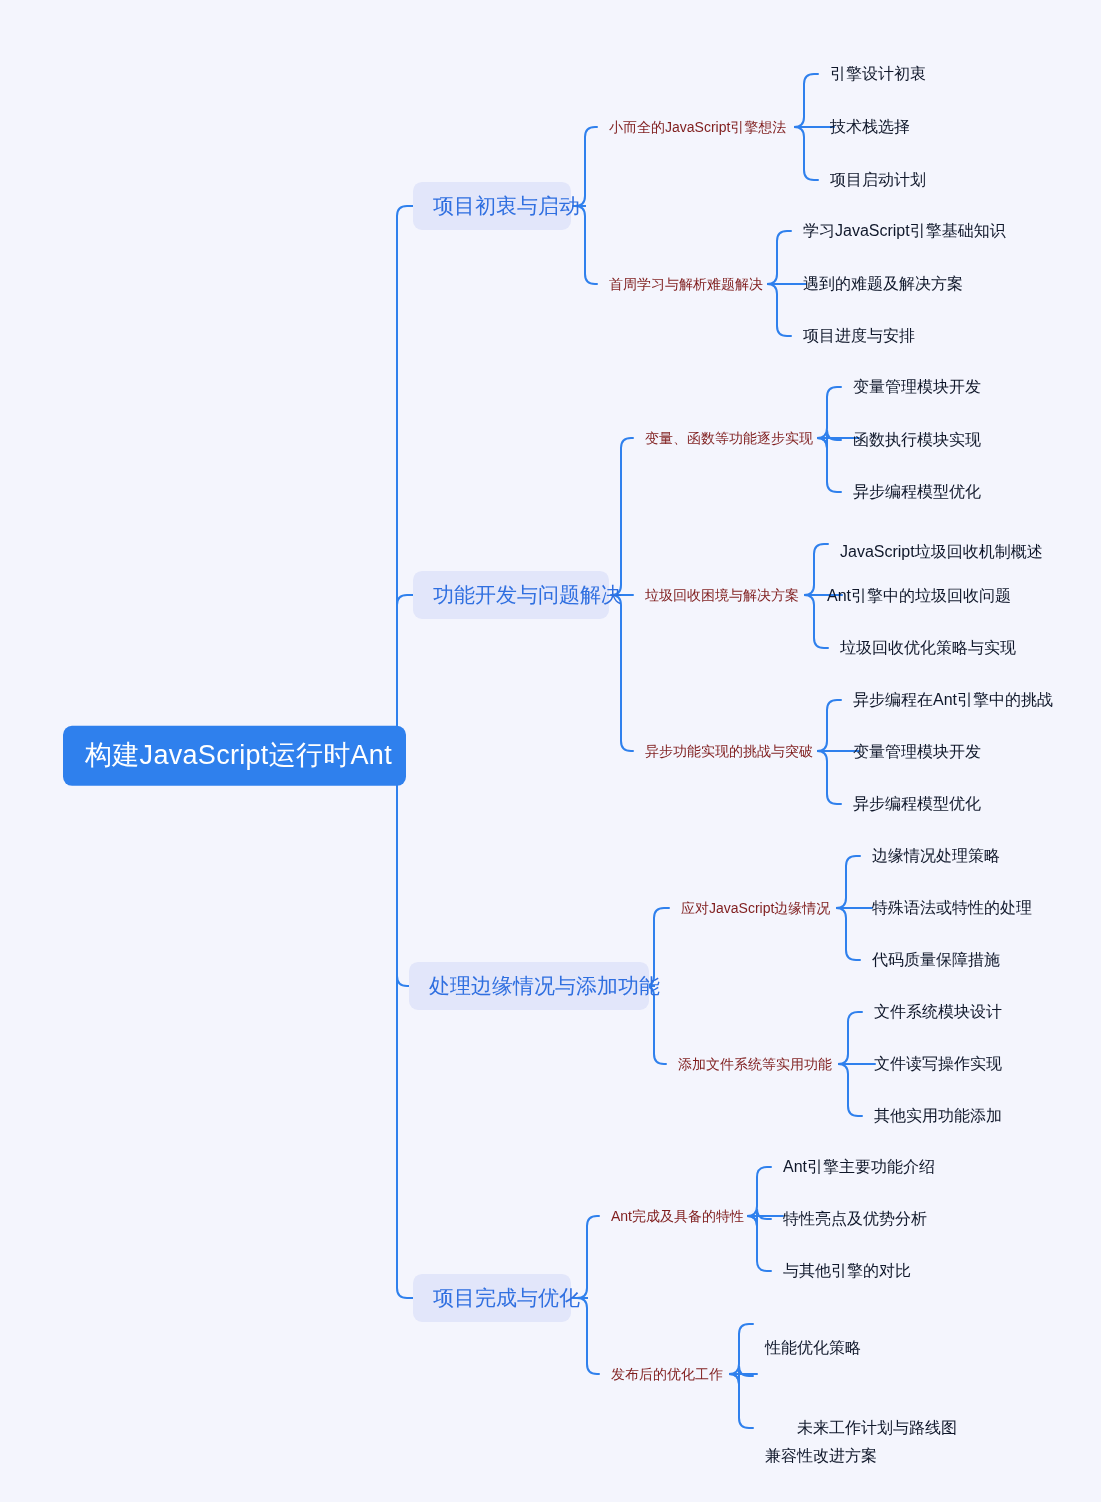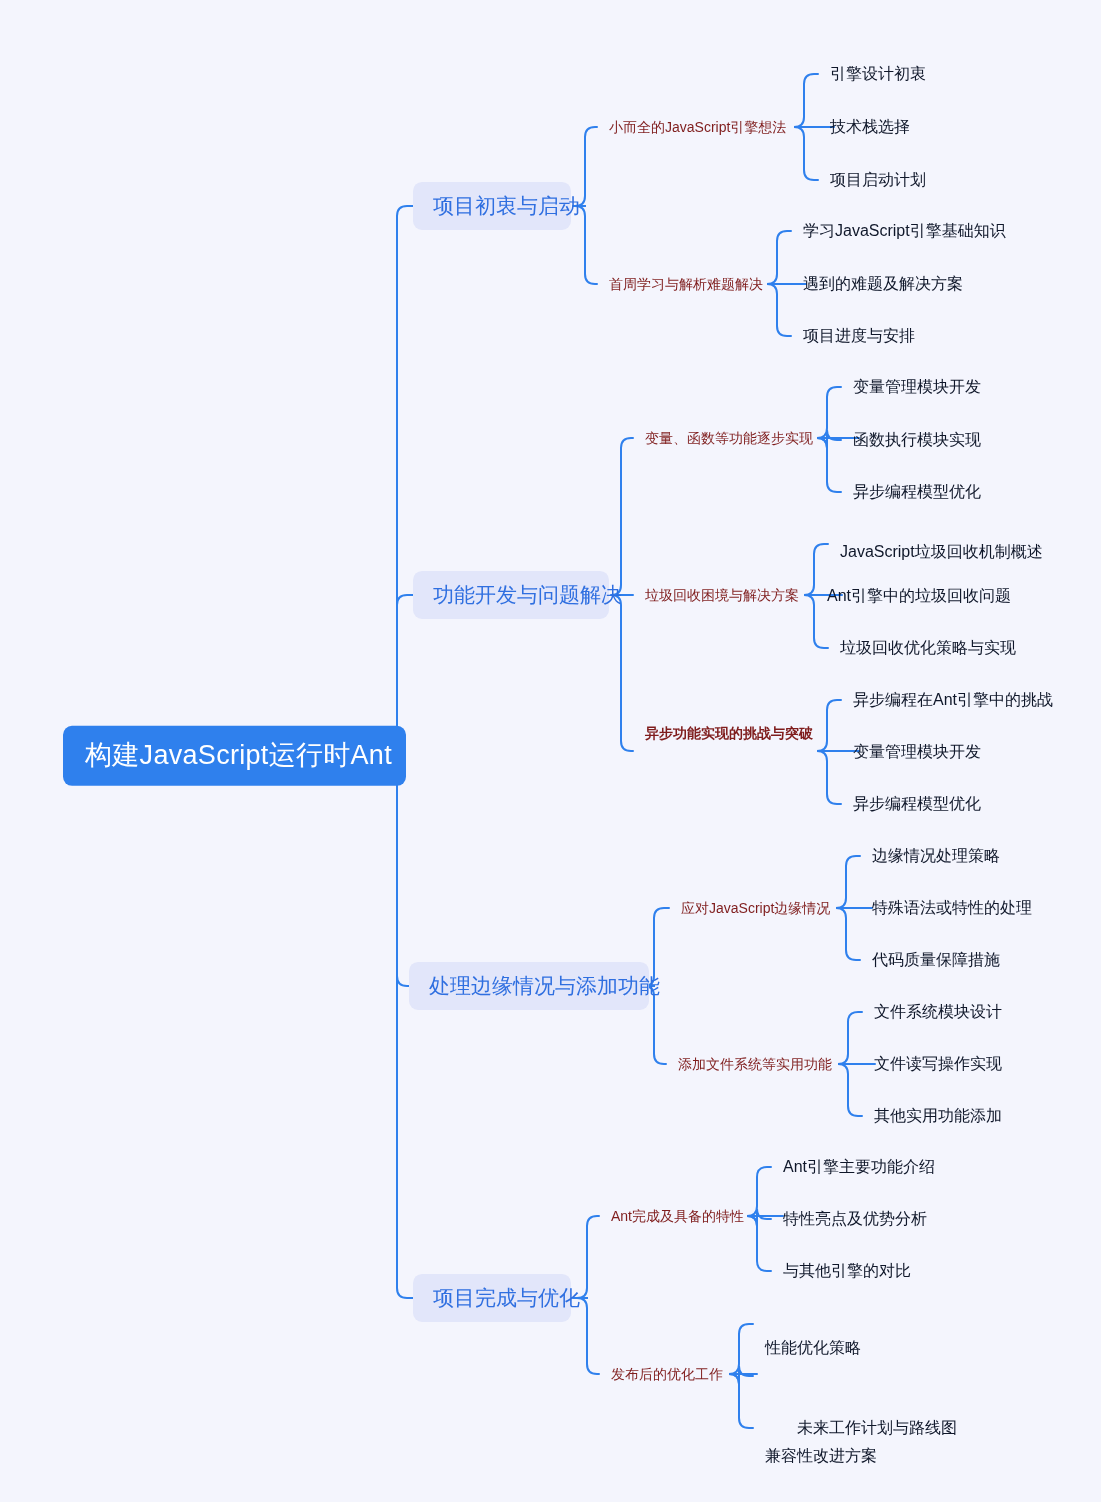--- a/index.html
+++ b/index.html
@@ -133,21 +133,21 @@
       <div class="node node-leaf" style="left: 803px; top: 336px;">项目进度与安排</div>
       <div class="node node-branch" style="left: 413px; top: 595px; width: 156px;">功能开发与问题解决</div>
       <div class="node node-sub" style="left: 645px; top: 438px;">变量、函数等功能逐步实现</div>
       <div class="node node-leaf" style="left: 853px; top: 387px;">变量管理模块开发</div>
       <div class="node node-leaf" style="left: 853px; top: 440px;">函数执行模块实现</div>
       <div class="node node-leaf" style="left: 853px; top: 492px;">异步编程模型优化</div>
       <div class="node node-sub" style="left: 645px; top: 595px;">垃圾回收困境与解决方案</div>
       <div class="node node-leaf" style="left: 840px; top: 544px; margin-top: 8px;">JavaScript垃圾回收机制概述</div>
       <div class="node node-leaf" style="left: 827px; top: 596px;">Ant引擎中的垃圾回收问题</div>
       <div class="node node-leaf" style="left: 840px; top: 648px;">垃圾回收优化策略与实现</div>
-      <div class="node node-sub" style="left: 645px; top: 733px; font-weight: bold;">异步功能实现的挑战与突破</div>
+      <div class="node node-sub" style="left: 645px; top: 751px;">异步功能实现的挑战与突破</div>
       <div class="node node-leaf" style="left: 853px; top: 700px;">异步编程在Ant引擎中的挑战</div>
       <div class="node node-leaf" style="left: 853px; top: 752px;">变量管理模块开发</div>
       <div class="node node-leaf" style="left: 853px; top: 804px;">异步编程模型优化</div>
       <div class="node node-branch" style="left: 409px; top: 986px; width: 200px;">处理边缘情况与添加功能</div>
       <div class="node node-sub" style="left: 681px; top: 908px;">应对JavaScript边缘情况</div>
       <div class="node node-leaf" style="left: 872px; top: 856px;">边缘情况处理策略</div>
       <div class="node node-leaf" style="left: 872px; top: 908px;">特殊语法或特性的处理</div>
       <div class="node node-leaf" style="left: 872px; top: 960px;">代码质量保障措施</div>
       <div class="node node-sub" style="left: 678px; top: 1064px;">添加文件系统等实用功能</div>
       <div class="node node-leaf" style="left: 874px; top: 1012px;">文件系统模块设计</div>

